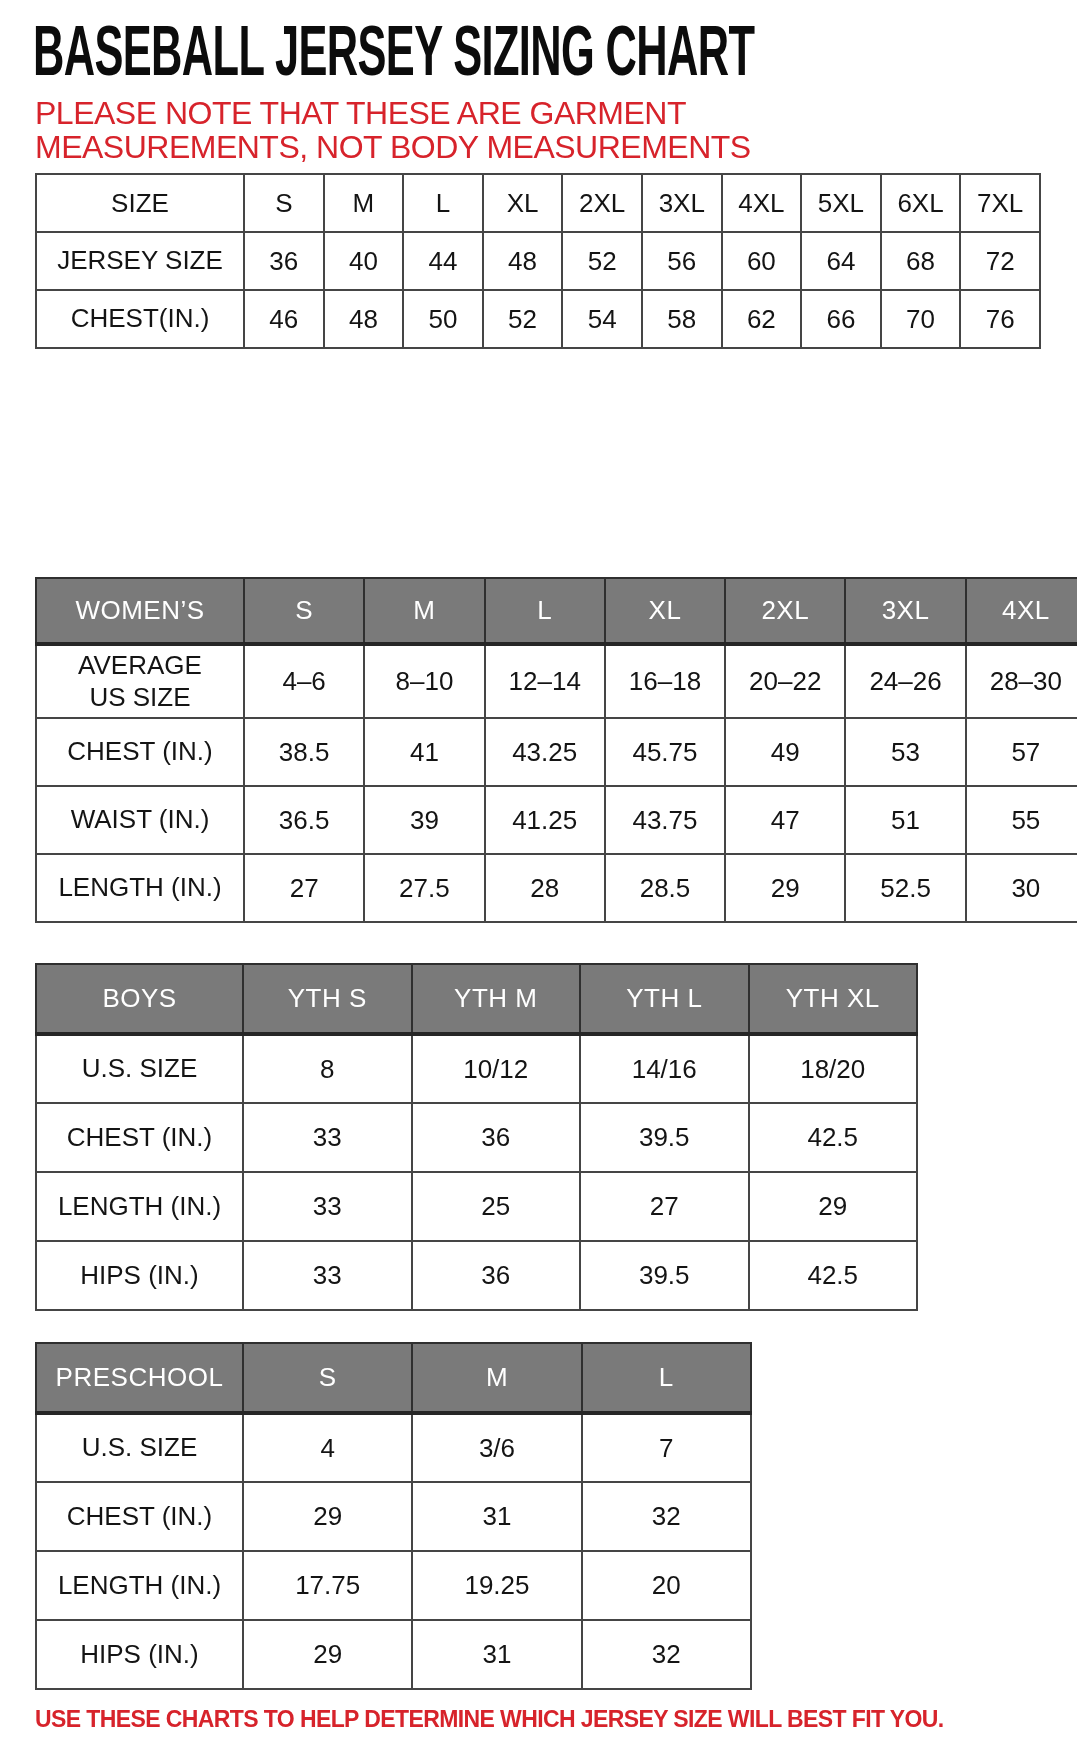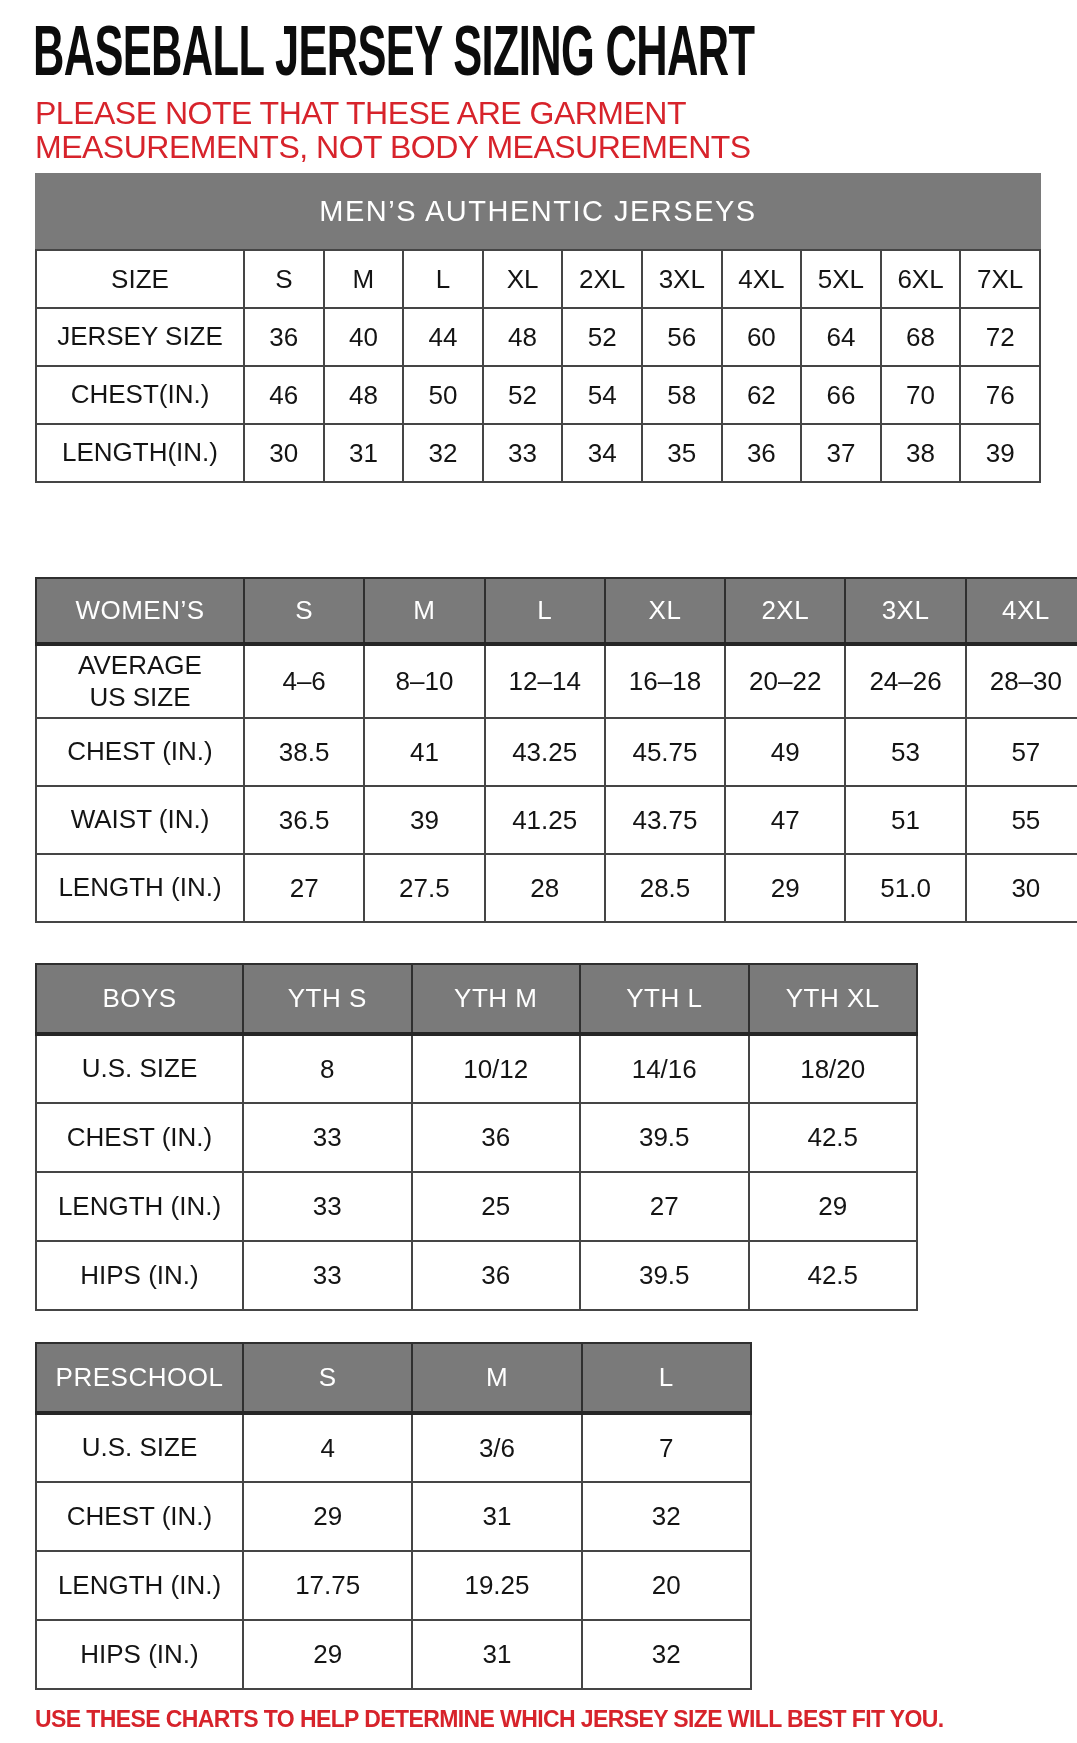--- a/index.html
+++ b/index.html
@@ -120,21 +120,20 @@
   #preschool-table tbody tr{height:69px;}
 </style>
 </head>
 <body>
 
 <div id="page-title" class="abs">BASEBALL JERSEY SIZING CHART</div>
 
 <div id="measurement-note" class="abs">PLEASE NOTE THAT THESE ARE GARMENT MEASUREMENTS, NOT BODY MEASUREMENTS</div>
 
 <section id="mens-block" class="table-block">
-  <div class="banner">MEN’S AUTHENTIC JERSEYS</div>
   <table id="mens-table" class="sizing plain-head">
       <thead>
         <tr>
           <th>SIZE</th>
           <th>S</th>
           <th>M</th>
           <th>L</th>
           <th>XL</th>
           <th>2XL</th>
           <th>3XL</th>
@@ -164,33 +163,20 @@
           <td>48</td>
           <td>50</td>
           <td>52</td>
           <td>54</td>
           <td>58</td>
           <td>62</td>
           <td>66</td>
           <td>70</td>
           <td>76</td>
         </tr>
-        <tr>
-          <td class="rowlabel">LENGTH(IN.)</td>
-          <td>30</td>
-          <td>31</td>
-          <td>32</td>
-          <td>33</td>
-          <td>34</td>
-          <td>35</td>
-          <td>36</td>
-          <td>37</td>
-          <td>38</td>
-          <td>39</td>
-        </tr>
       </tbody>
     </table>
 </section>
 
 <section id="womens-block" class="table-block">
   <table id="womens-table" class="sizing gray-head">
       <thead>
         <tr>
           <th>WOMEN’S</th>
           <th>S</th>
@@ -234,21 +220,21 @@
           <td>51</td>
           <td>55</td>
         </tr>
         <tr>
           <td class="rowlabel">LENGTH (IN.)</td>
           <td>27</td>
           <td>27.5</td>
           <td>28</td>
           <td>28.5</td>
           <td>29</td>
-          <td>51.0</td>
+          <td>52.5</td>
           <td>30</td>
         </tr>
       </tbody>
     </table>
 </section>
 
 <section id="boys-block" class="table-block">
   <table id="boys-table" class="sizing gray-head">
       <thead>
         <tr>

